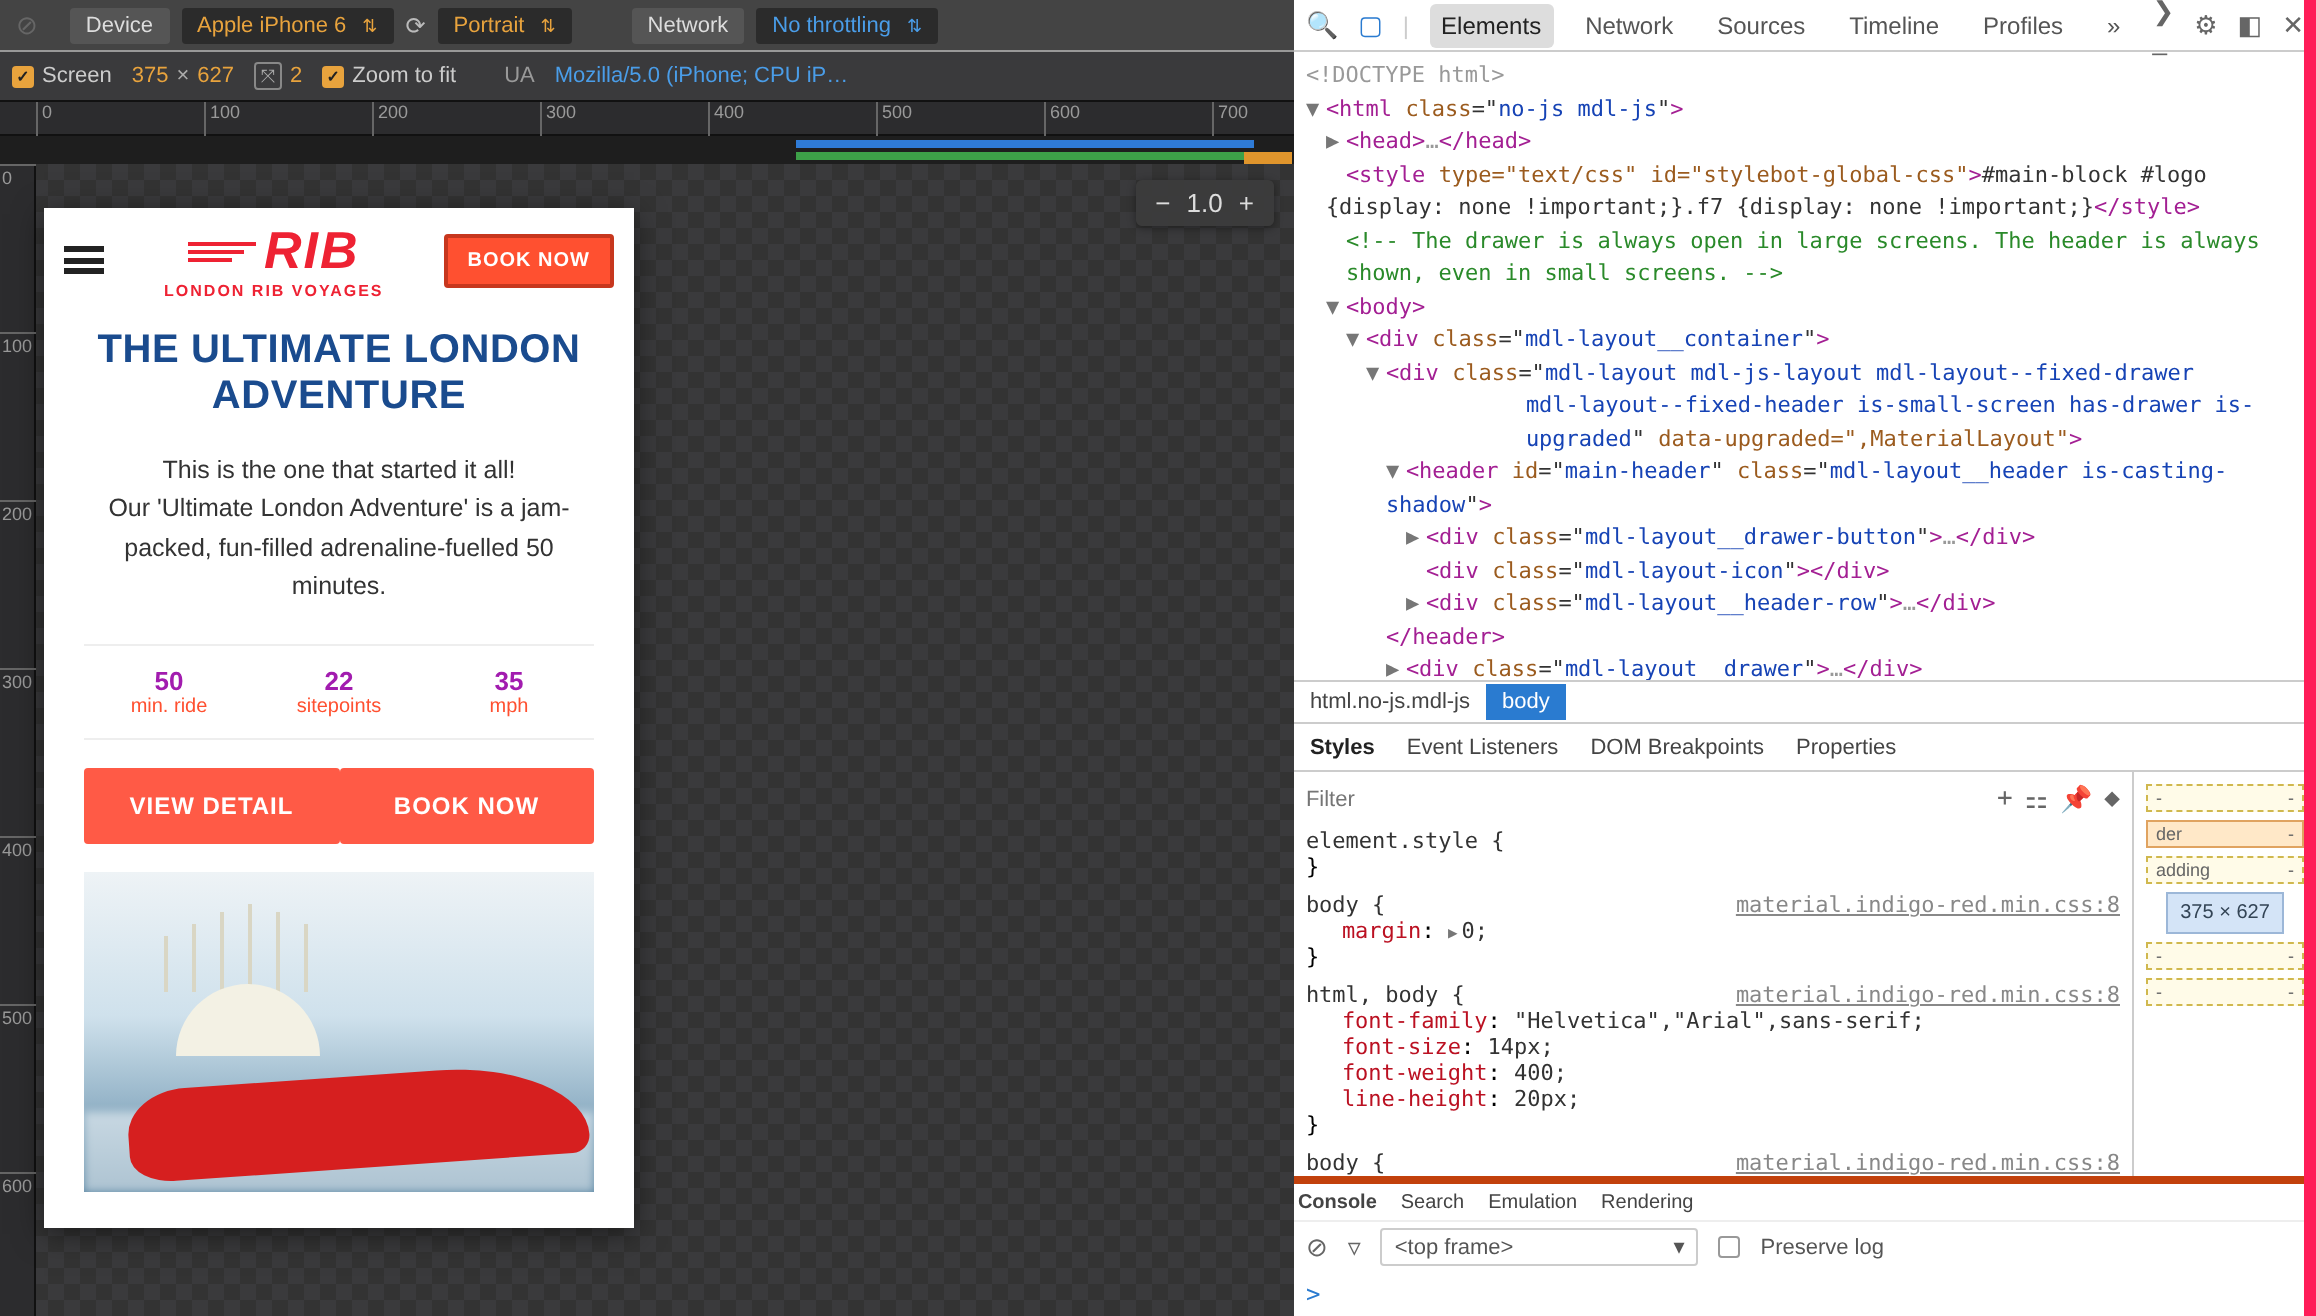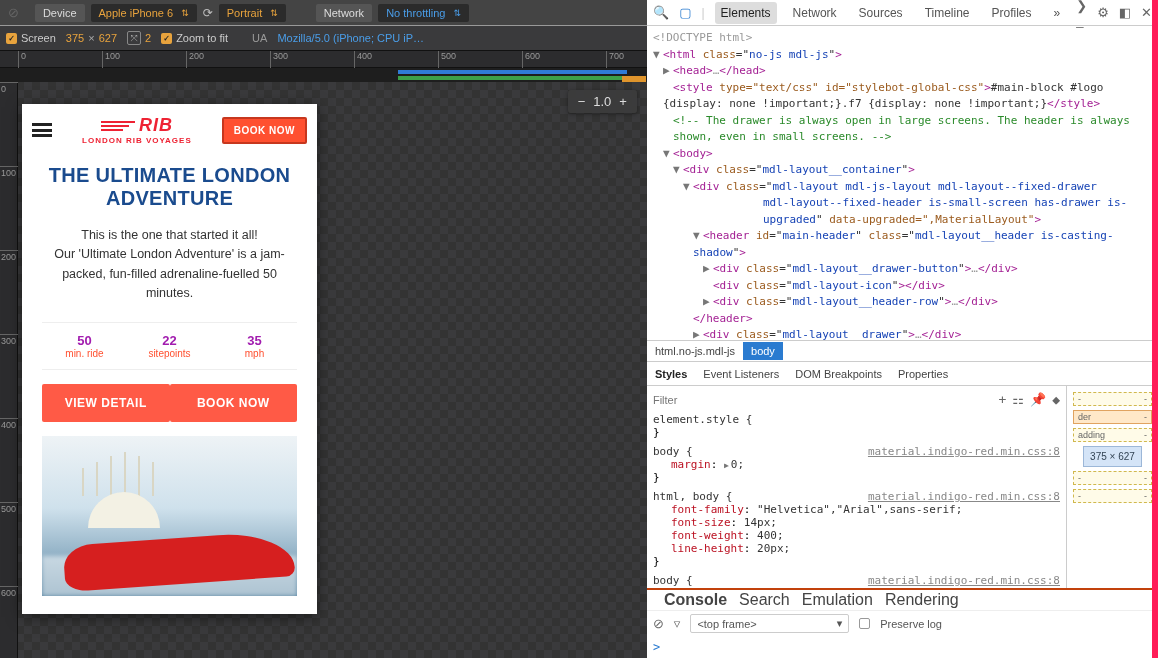--- a/index.html
+++ b/index.html
@@ -56,21 +56,21 @@
   .zoom-ctrl { position:absolute; top:8px; right:10px; background:rgba(60,60,60,.9); color:#ddd; padding:4px 10px; border-radius:3px; display:flex; align-items:center; gap:8px; font-size:13px; box-shadow:0 1px 4px rgba(0,0,0,.4);}
   .drag-handle { position:absolute; top:50%; right:-6px; width:6px; height:40px; background:#555; transform:translateY(-50%); }
   .drag-dots { color:#888; font-size:6px; line-height:6px; text-align:center; }
 
   
   .phone { position:absolute; top:22px; left:22px; width:295px; height:510px; background:#fff; box-shadow:0 3px 14px rgba(0,0,0,.5); overflow:hidden; display:flex; flex-direction:column;}
   .phone-header { height:52px; display:flex; align-items:center; padding:0 10px; gap:8px; }
   .hamburger { width:20px; height:14px; display:flex; flex-direction:column; justify-content:space-between; cursor:pointer;}
   .hamburger div { height:3px; background:#222; }
   .logo { flex:1; display:flex; flex-direction:column; align-items:center; }
-  .logo-main { font-weight:900; font-style:italic; font-size:18px; color:#e23; letter-spacing:1px; display:flex; align-items:center;}
+  .logo-main { font-weight:900; font-style:italic; font-size:26px; color:#e23; letter-spacing:1px; display:flex; align-items:center;}
   .logo-lines { display:inline-flex; flex-direction:column; gap:2px; margin-right:4px;}
   .logo-lines span { display:block; width:34px; height:2px; background:#e23; }
   .logo-lines span:nth-child(2){width:28px}
   .logo-lines span:nth-child(3){width:22px}
   .logo-sub { font-size:8px; letter-spacing:1px; color:#e23; font-weight:600;}
   .book-btn-sm { background:#ff5030; color:#fff; border:2px solid #c7371e; padding:6px 10px; font-size:10px; font-weight:800; letter-spacing:.5px; cursor:pointer; border-radius:2px;}
   .phone-body { padding:8px 20px 12px; text-align:center; }
   .phone-title { color:#1a4b8e; font-weight:800; font-size:20px; line-height:1.15; letter-spacing:.3px;}
   .phone-desc { margin-top:16px; color:#333; font-size:12.5px; line-height:1.55; }
   .stats { display:flex; border-top:1px solid #eee; border-bottom:1px solid #eee; margin-top:18px;}
@@ -122,21 +122,21 @@
   .prop { padding-left:18px;}
   .prop .pn { color:#b12; }
   .prop .pv { color:#333;}
   .tri { color:#777; font-size:8px; margin-right:2px;}
   
   .box-model { width:92px; border-left:1px solid #ccc; padding:6px; font-size:9px; color:#666; display:flex; flex-direction:column; gap:4px; align-items:center;}
   .bm-row { width:100%; display:flex; justify-content:space-between; background:#fffbe8; border:1px dashed #d0b84e; padding:1px 4px;}
   .bm-row.bdr { background:#ffe8c8; border:1px solid #e0a360;}
   .bm-core { border:1px solid #9cb7d8; background:#d4e4f7; padding:4px 6px; font-size:10px; color:#345; }
   
-  .console-tabs { height:22px; border-top:2px solid #c2410c; display:flex; align-items:center; font-size:16px; padding:0 17px; gap:12px;}
+  .console-tabs { height:22px; border-top:4px solid #c2410c; display:flex; align-items:center; font-size:10px; padding:0 2px; gap:12px;}
   .console-tabs .ct { cursor:pointer; color:#444;}
   .console-tabs .ct.active { font-weight:600; }
   .console-row { height:26px; border-top:1px solid #eee; display:flex; align-items:center; gap:10px; padding:0 6px; color:#555; font-size:11px;}
   .console-row .sel { border:1px solid #ccc; padding:2px 6px; border-radius:2px; display:flex; align-items:center; gap:80px; cursor:pointer;}
   .prompt-row { height:22px; display:flex; align-items:center; padding:0 6px; color:#2a7bd0; font-family:Menlo, monospace;}
   .unchecked { width:11px; height:11px; border:1px solid #999; border-radius:2px;}
 </style>
 </head>
 <body>
 

